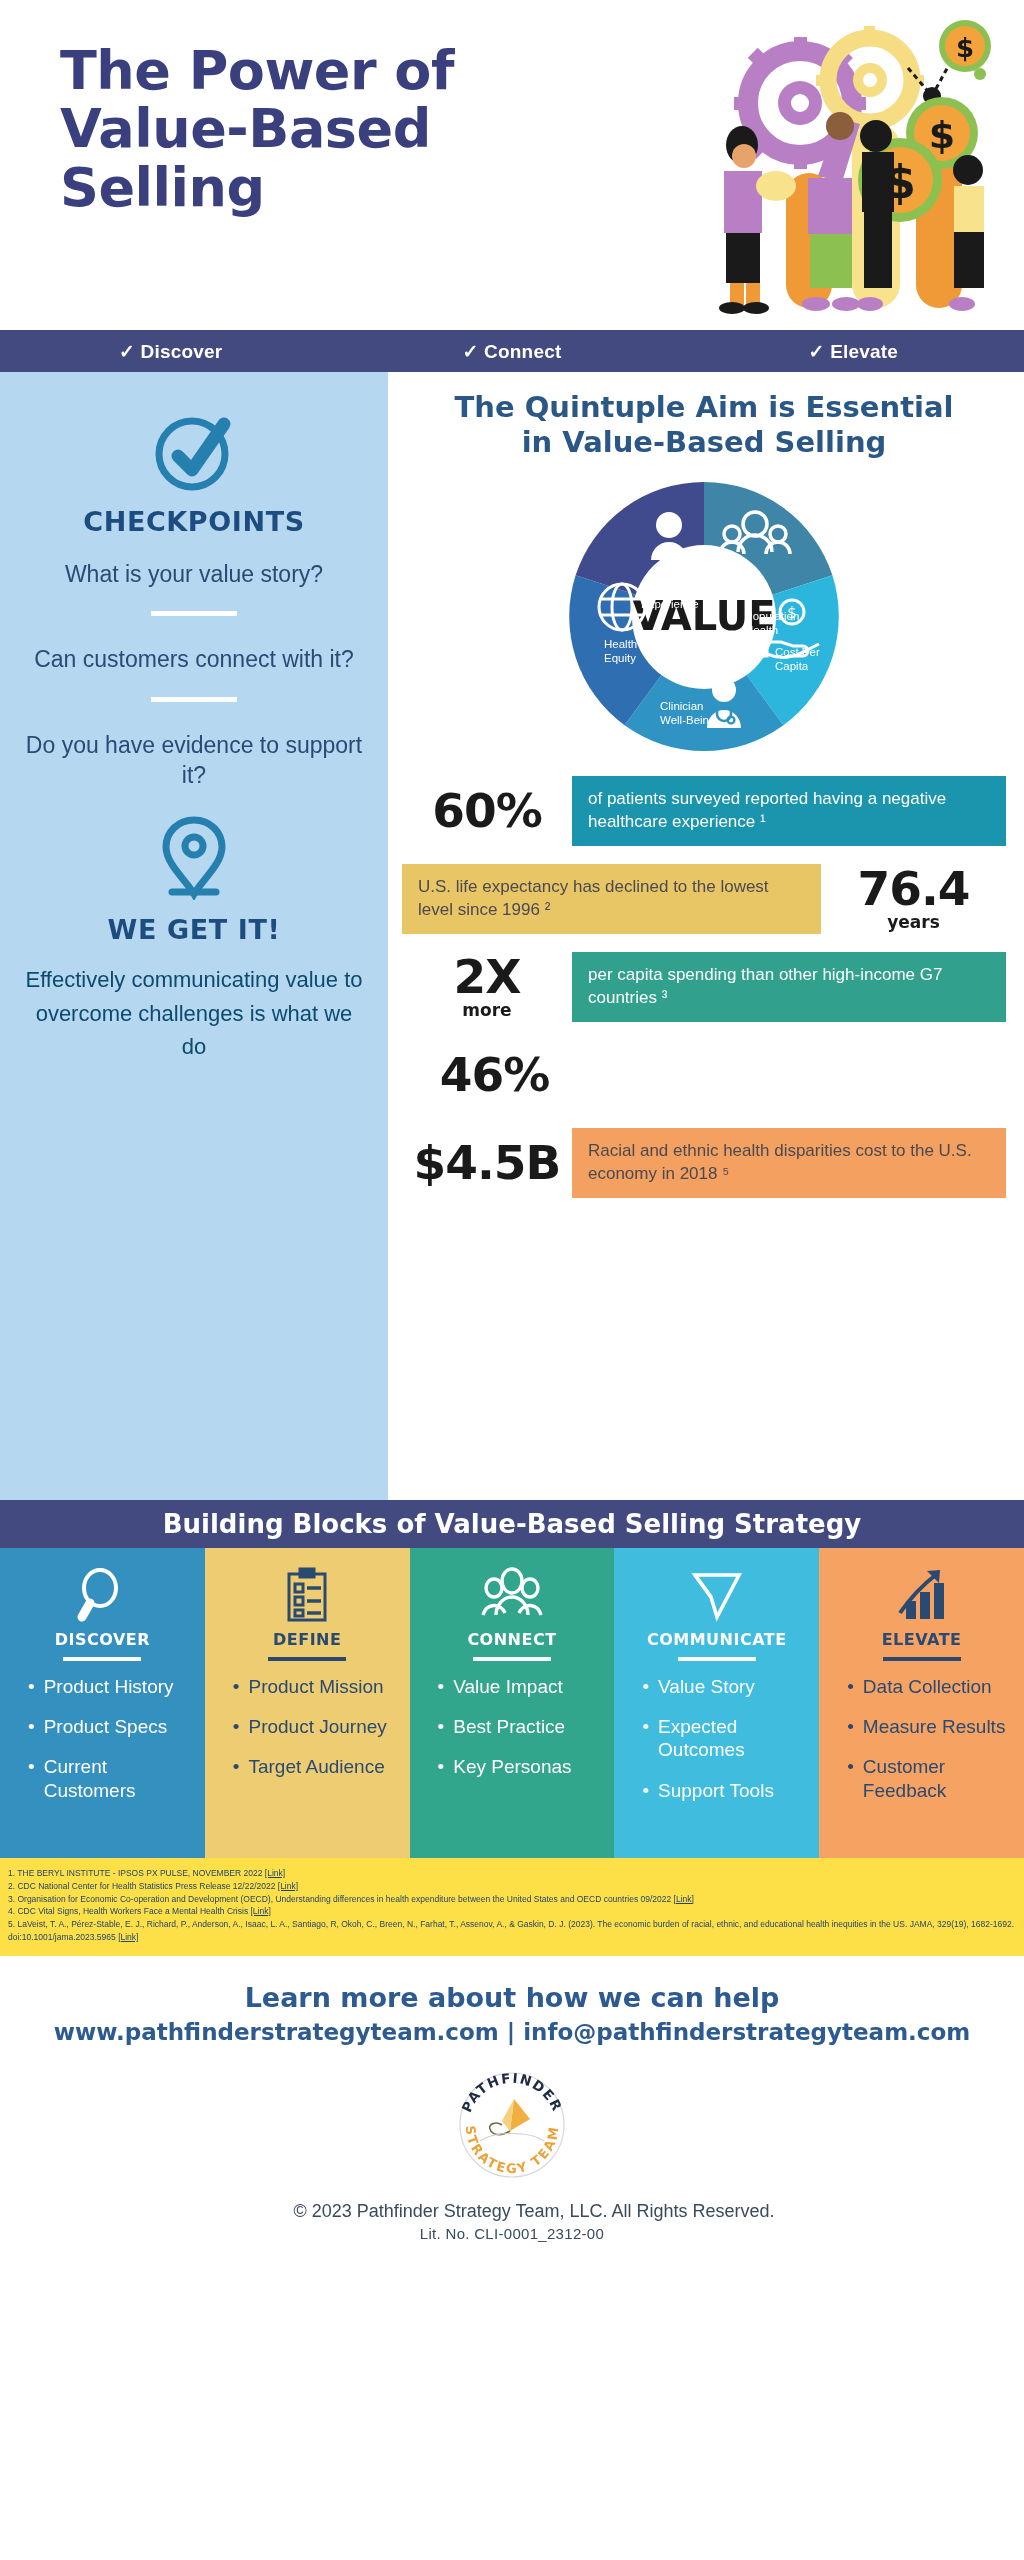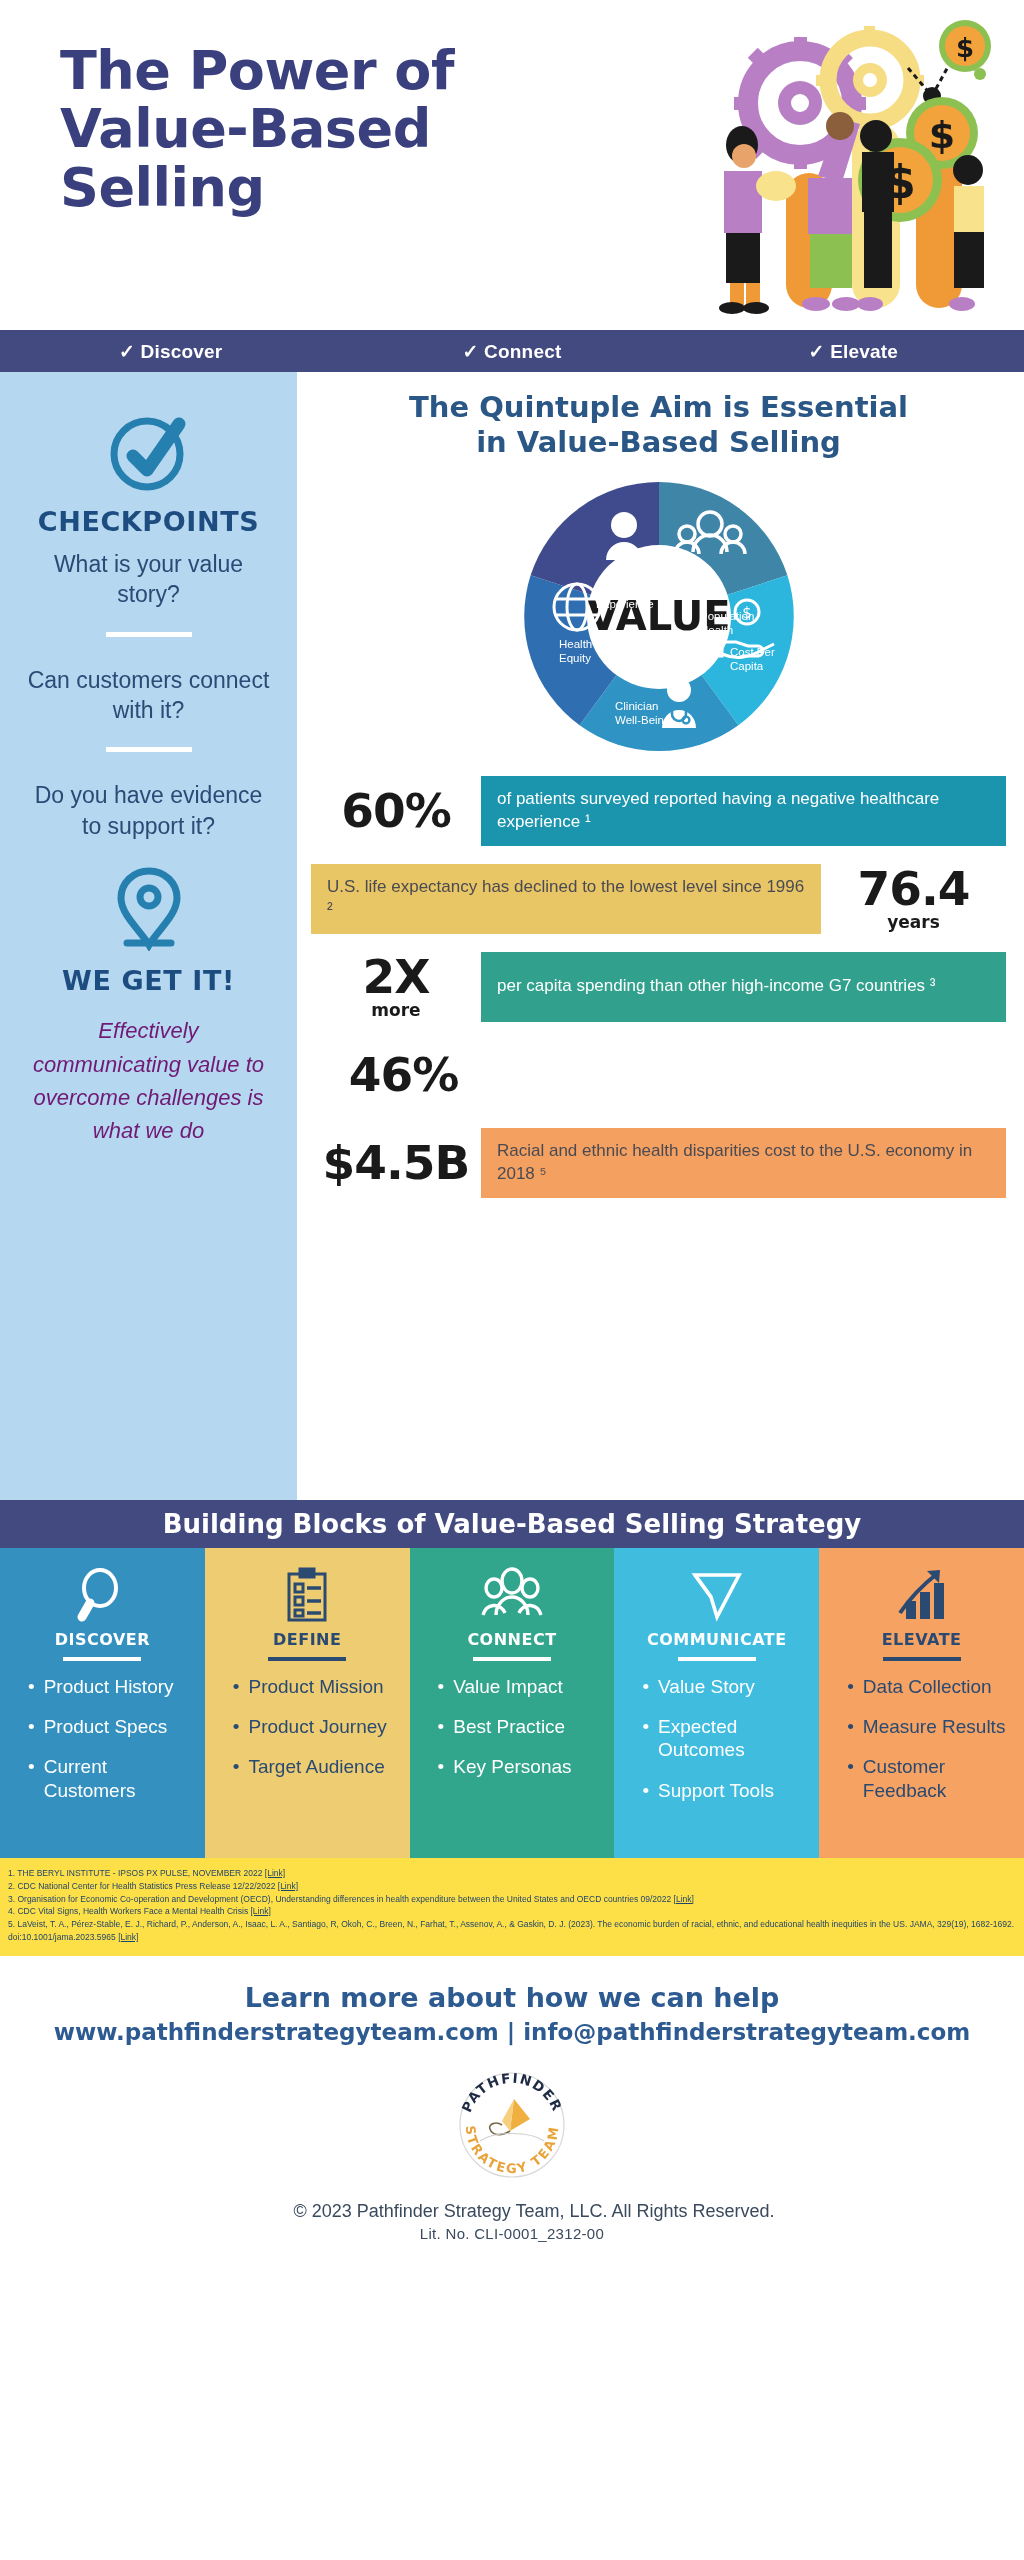--- a/index.html
+++ b/index.html
@@ -22,35 +22,35 @@
   .navbar {
     height:42px; background:#434a80; display:flex; align-items:center;
     color:#fff; font-size:19px; font-weight:bold;
   }
   .nav-item { flex:1; text-align:center; letter-spacing:.2px; }
 
   
   .mid { display:flex; height:1128px; }
 
   .sidebar {
-    width:297px; background:#b5d7ef; padding:26px 22px 0 22px;
+    width:388px; background:#b5d7ef; padding:26px 22px 0 22px;
     display:flex; flex-direction:column; align-items:center; text-align:center;
   }
   .cp-icon { margin-top:6px; }
   .sb-head {
     font-size:27px; font-weight:bold; color:#1d4d80; letter-spacing:.6px;
     margin-top:6px; font-family:"DejaVu Sans", sans-serif;
   }
   .sb-q {
-    font-size:23px; color:#2b4a75; line-height:1.32; margin-top:12px;
+    font-size:23px; color:#2b4a75; line-height:1.32; margin-top:22px;
     font-family:"Liberation Sans", sans-serif; font-weight:300;
   }
   .sb-rule { width:86px; height:5px; background:#ffffff; margin:22px auto; }
   .sb-blurb {
-    font-size:22px; color:#701a75; line-height:1.52; margin-top:18px; font-weight:300;font-style:italic;
+    font-size:22px; color:#0c4a6e; line-height:1.52; margin-top:18px; font-weight:300;
   }
 
   .main { flex:1; background:#ffffff; padding:18px 18px 0 14px; }
   .main-title {
     text-align:center; font-size:29px; font-weight:bold; color:#2a5785;
     line-height:1.2; font-family:"DejaVu Sans", sans-serif;
   }
 
   .donut-wrap { display:flex; justify-content:center; margin-top:12px; }
 

